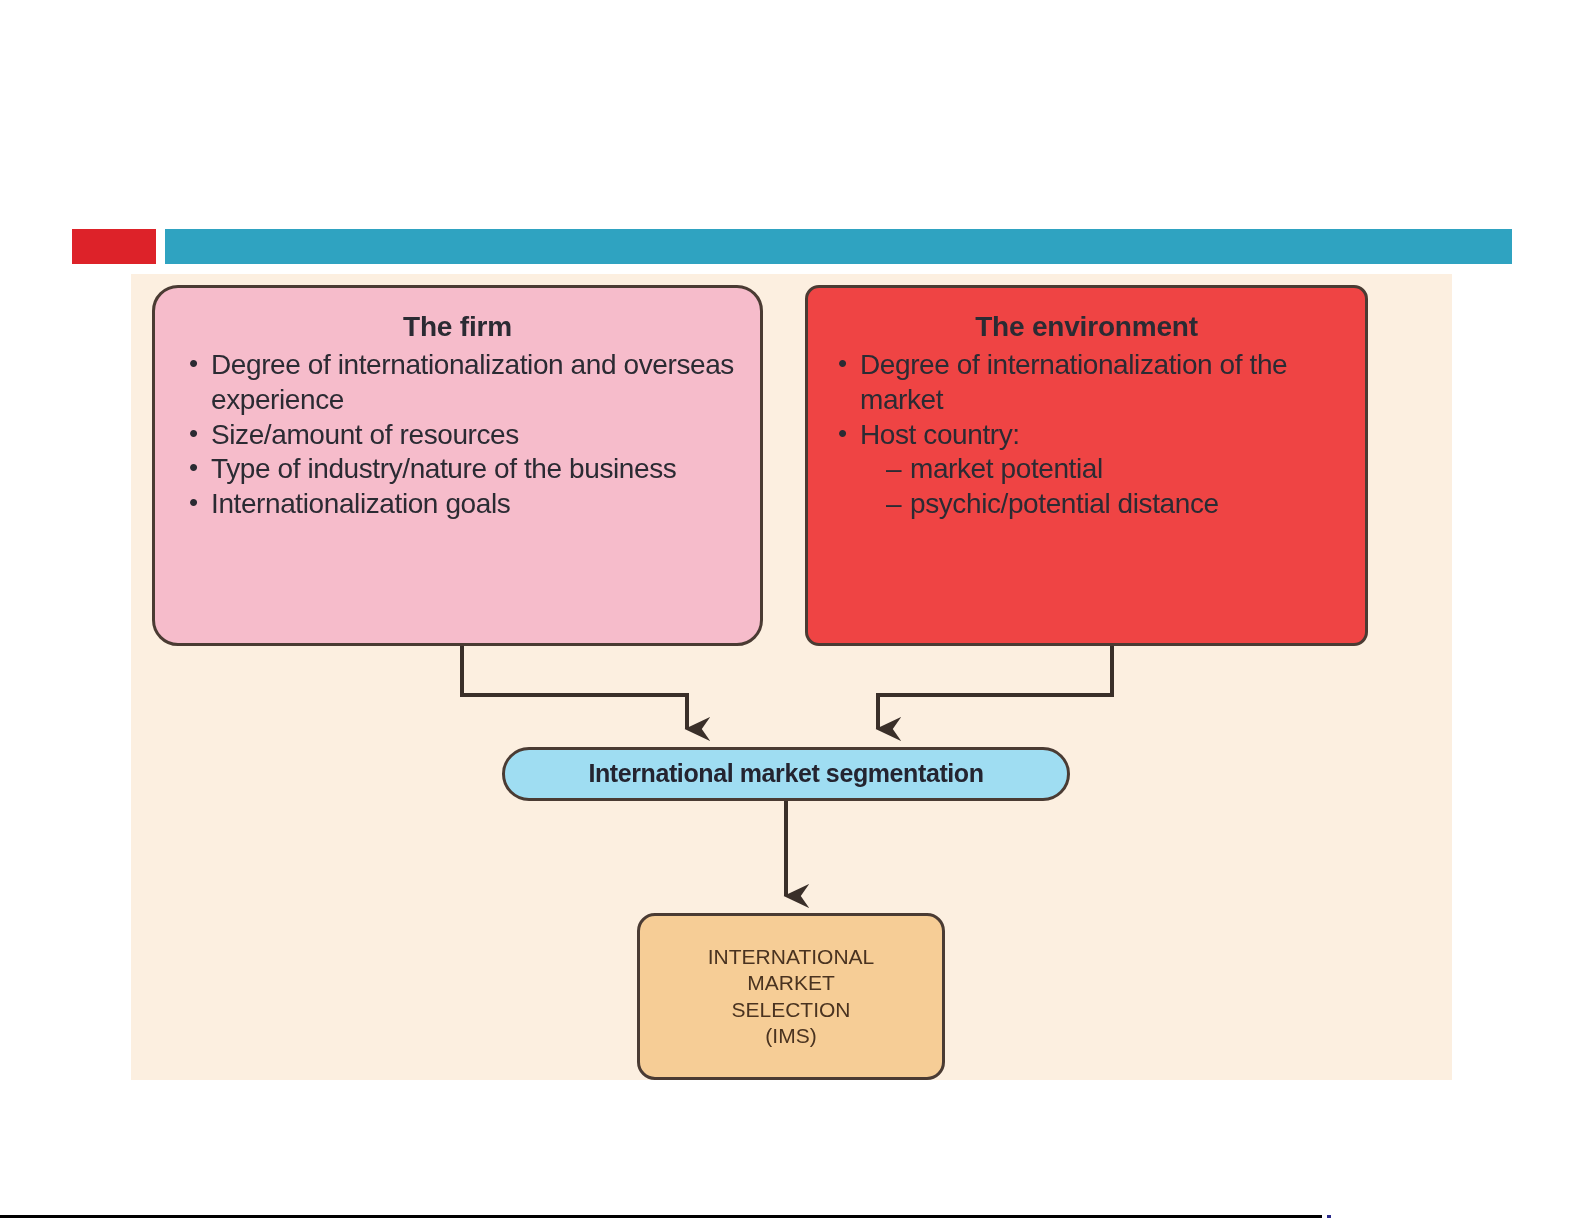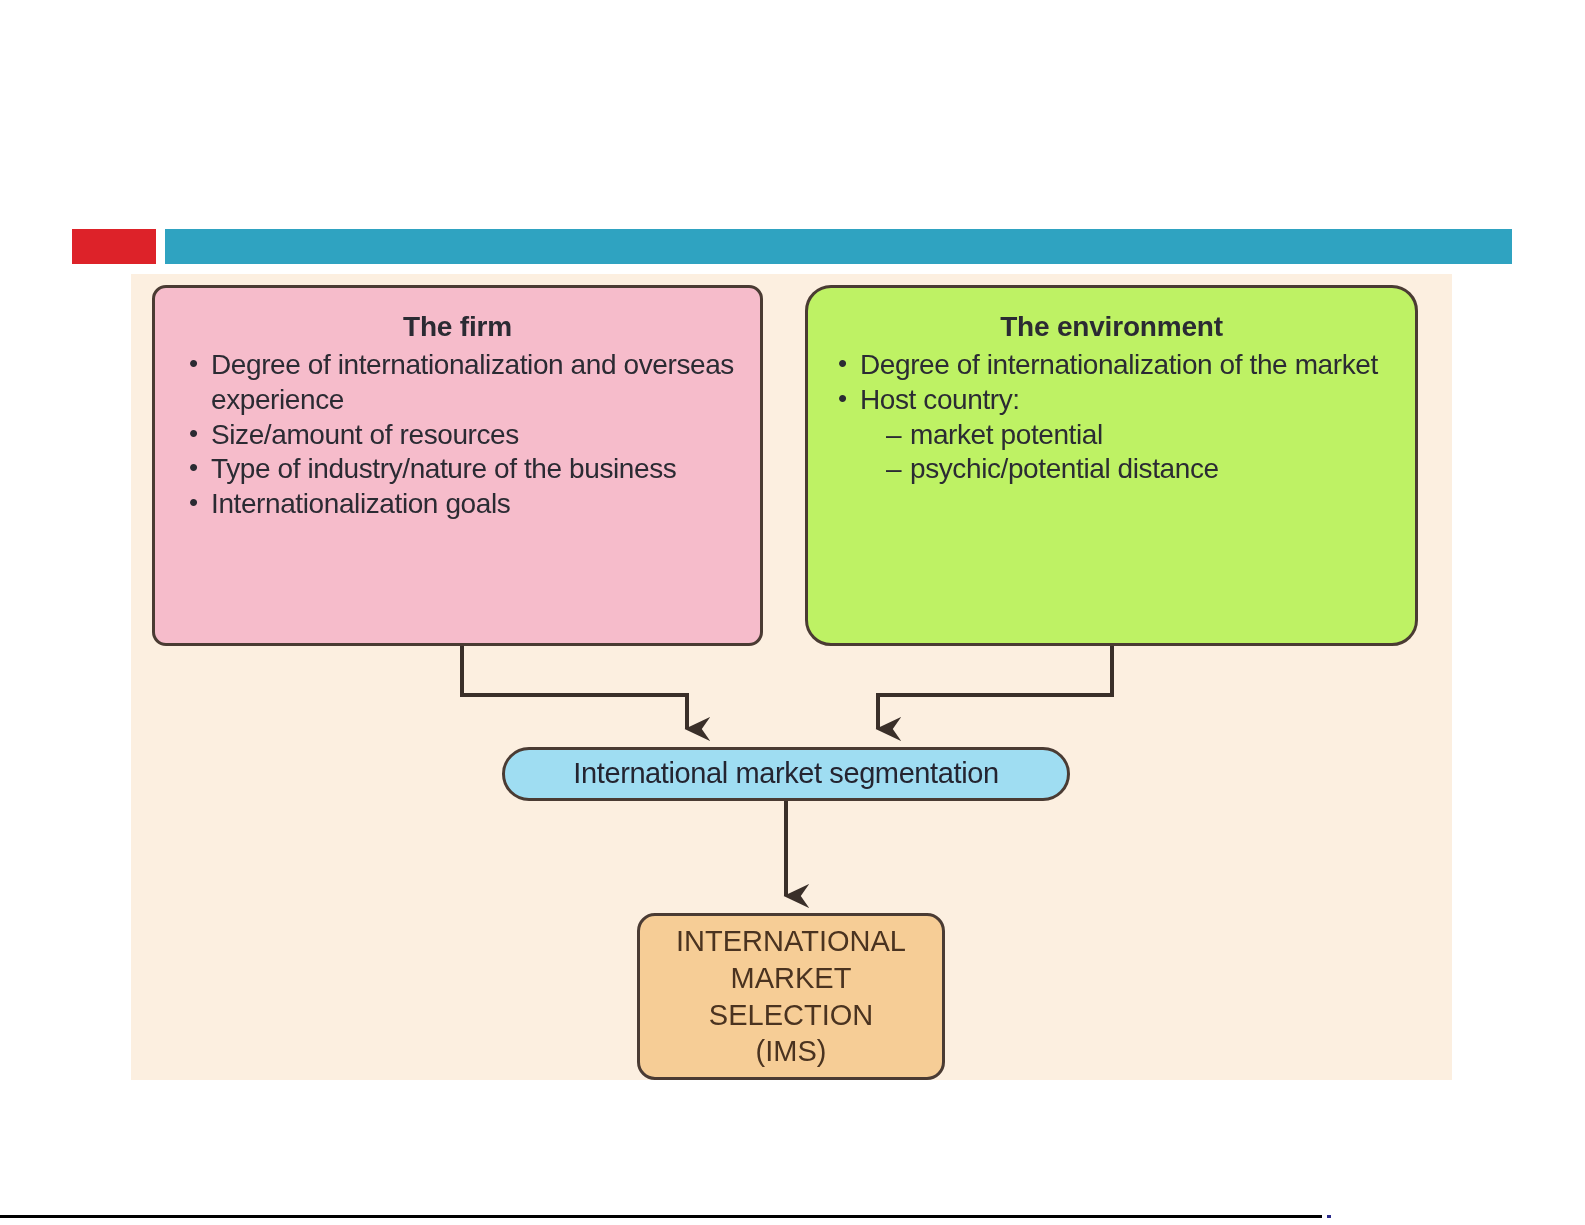--- a/index.html
+++ b/index.html
@@ -55,30 +55,30 @@
     color: #2b2b33;
   }
 
   
   #node-firm {
     left: 21px;
     top: 11px;
     width: 611px;
     height: 361px;
     background: #f6bccb;
-    border-radius: 14px;
+    border-radius: 26px;
   }
   
   #node-environment {
     left: 674px;
     top: 11px;
-    width: 613px;
+    width: 563px;
     height: 361px;
-    background: #bef264;
-    border-radius: 26px;
+    background: #ef4444;
+    border-radius: 14px;
   }
 
   .node-title {
     text-align: center;
     font-weight: bold;
     font-size: 28px;
     line-height: 1.08;
     padding-top: 24px;
     letter-spacing: -0.2px;
   }
@@ -130,43 +130,44 @@
     top: 473px;
     width: 568px;
     height: 54px;
     background: #9fddf2;
     border-radius: 27px;
     display: flex;
     align-items: center;
     justify-content: center;
   }
   #node-segmentation .node-label {
-    font-size: 29px;
+    font-size: 25px;
     line-height: 1;
     letter-spacing: -0.4px;
     color: #242430;
     padding-bottom: 2px;
+    font-weight: bold;
   }
 
   
   #node-ims {
     left: 506px;
     top: 639px;
     width: 308px;
     height: 167px;
     background: #f6cd96;
     border-radius: 18px;
     display: flex;
     flex-direction: column;
     align-items: center;
     justify-content: center;
     text-align: center;
   }
   #node-ims .ims-line {
-    font-size: 29px;
+    font-size: 21px;
     line-height: 1.26;
     letter-spacing: 0px;
     color: #4a3320;
   }
 
   
   #connectors {
     position: absolute;
     left: 0;
     top: 0;

